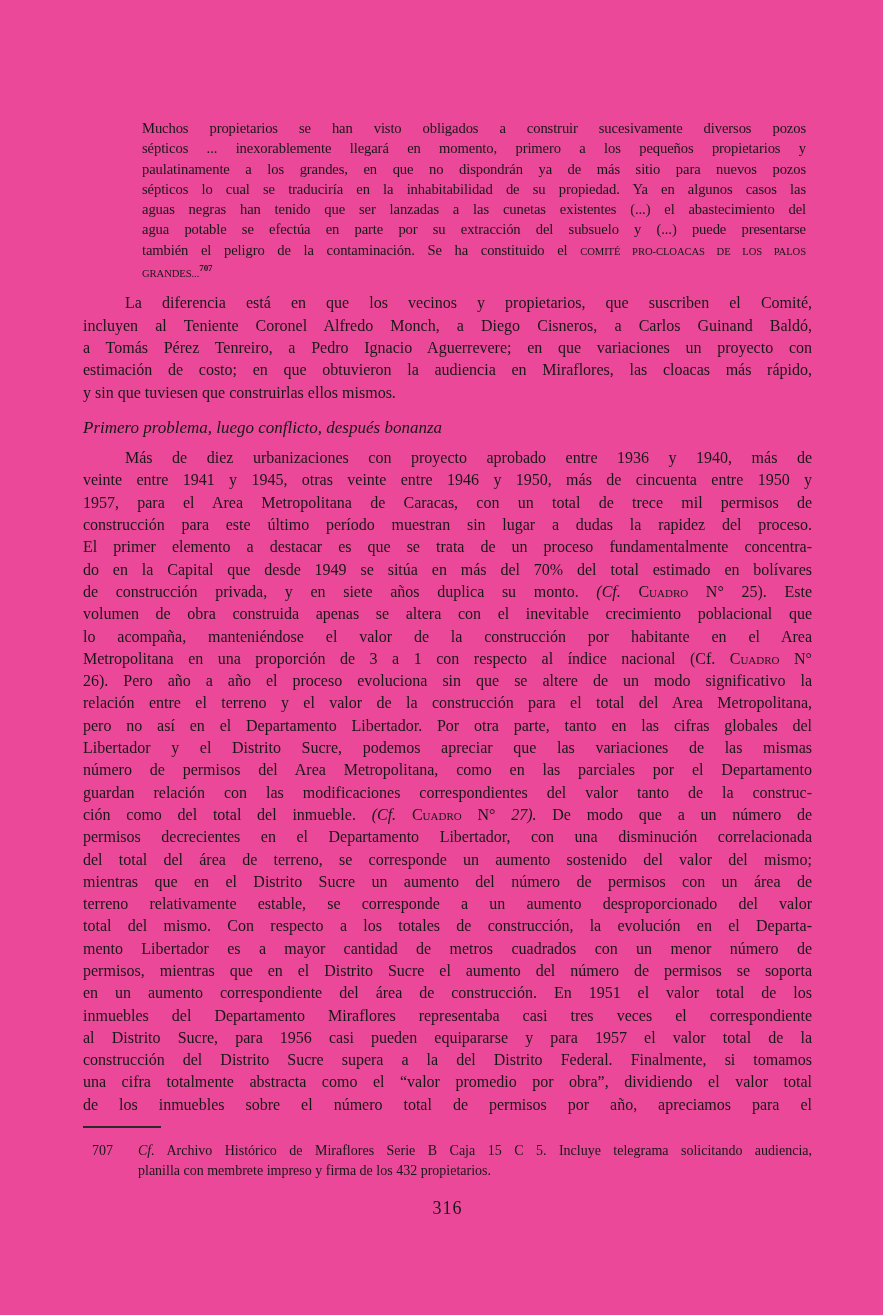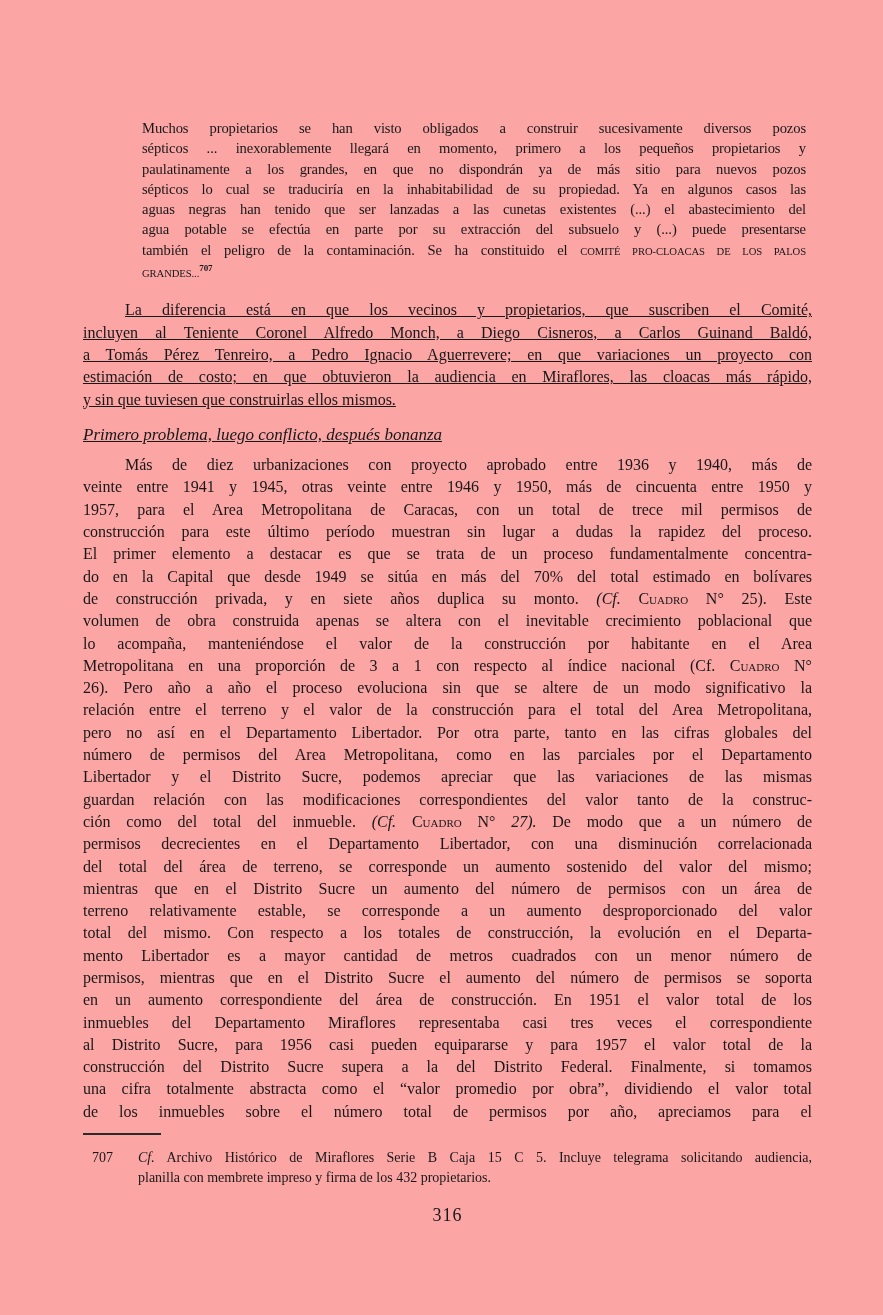--- a/index.html
+++ b/index.html
@@ -5,21 +5,21 @@
   html, body { margin: 0; padding: 0; }
   body {
     width: 883px; height: 1315px;
     background: #ffffff;
     color: #181818;
     font-family: "Liberation Serif", "DejaVu Serif", serif;
   }
   .page {
     position: relative;
     width: 883px; height: 1315px;
-    background: #fca5a5;
+    background: #ec4899;
     overflow: hidden;
   }
   .content {
     position: absolute;
     left: 83px; top: 118px;
     width: 729px;
   }
   .line {
     text-align: justify;
     text-align-last: justify;
@@ -36,23 +36,22 @@
   }
   .block.body {
     font-size: 16px;
     line-height: 22.3px;
   }
   .block.heading {
     font-size: 17px;
     line-height: 22.3px;
     font-style: italic;
     margin-top: 13px;
-    text-decoration: underline;
   }
-  .block[data-name="paragraph-1"] { margin-top: 15px; text-decoration: underline; }
+  .block[data-name="paragraph-1"] { margin-top: 8px; }
   .block[data-name="paragraph-2"] { margin-top: 8px; }
 
   .seg-i { font-style: italic; }
   .seg-sc { font-variant: small-caps; font-family: Liberation Serif, serif; }
   .seg-scu { font-size: 0.73em; }
   .seg-sup { vertical-align: super; font-size: 0.62em; line-height: 0; font-weight: bold; }
 
   .footnote-rule {
     margin-top: 10px;
     width: 78px; height: 2px;
@@ -108,22 +107,22 @@
           <div class="line" data-name="text-line"><span class="seg" data-name="text-segment">construcción para este último período muestran sin lugar a dudas la rapidez del proceso.</span></div>
           <div class="line" data-name="text-line"><span class="seg" data-name="text-segment">El primer elemento a destacar es que se trata de un proceso fundamentalmente concentra-</span></div>
           <div class="line" data-name="text-line"><span class="seg" data-name="text-segment">do en la Capital que desde 1949 se sitúa en más del 70% del total estimado en bolívares</span></div>
           <div class="line" data-name="text-line"><span class="seg" data-name="text-segment">de construcción privada, y en siete años duplica su monto. </span><span class="seg seg-i" data-name="text-segment">(Cf.</span><span class="seg" data-name="text-segment"> </span><span class="seg seg-sc" data-name="text-segment">Cuadro</span><span class="seg" data-name="text-segment"> N° 25). Este</span></div>
           <div class="line" data-name="text-line"><span class="seg" data-name="text-segment">volumen de obra construida apenas se altera con el inevitable crecimiento poblacional que</span></div>
           <div class="line" data-name="text-line"><span class="seg" data-name="text-segment">lo acompaña, manteniéndose el valor de la construcción por habitante en el Area</span></div>
           <div class="line" data-name="text-line"><span class="seg" data-name="text-segment">Metropolitana en una proporción de 3 a 1 con respecto al índice nacional (Cf. </span><span class="seg seg-sc" data-name="text-segment">Cuadro</span><span class="seg" data-name="text-segment"> N°</span></div>
           <div class="line" data-name="text-line"><span class="seg" data-name="text-segment">26). Pero año a año el proceso evoluciona sin que se altere de un modo significativo la</span></div>
           <div class="line" data-name="text-line"><span class="seg" data-name="text-segment">relación entre el terreno y el valor de la construcción para el total del Area Metropolitana,</span></div>
           <div class="line" data-name="text-line"><span class="seg" data-name="text-segment">pero no así en el Departamento Libertador. Por otra parte, tanto en las cifras globales del</span></div>
+          <div class="line" data-name="text-line"><span class="seg" data-name="text-segment">Libertador y el Distrito Sucre, podemos apreciar que las variaciones de las mismas</span></div>
           <div class="line" data-name="text-line"><span class="seg" data-name="text-segment">número de permisos del Area Metropolitana, como en las parciales por el Departamento</span></div>
-          <div class="line" data-name="text-line"><span class="seg" data-name="text-segment">Libertador y el Distrito Sucre, podemos apreciar que las variaciones de las mismas</span></div>
           <div class="line" data-name="text-line"><span class="seg" data-name="text-segment">guardan relación con las modificaciones correspondientes del valor tanto de la construc-</span></div>
           <div class="line" data-name="text-line"><span class="seg" data-name="text-segment">ción como del total del inmueble. </span><span class="seg seg-i" data-name="text-segment">(Cf.</span><span class="seg" data-name="text-segment"> </span><span class="seg seg-sc" data-name="text-segment">Cuadro</span><span class="seg" data-name="text-segment"> N° </span><span class="seg seg-i" data-name="text-segment">27).</span><span class="seg" data-name="text-segment"> De modo que a un número de</span></div>
           <div class="line" data-name="text-line"><span class="seg" data-name="text-segment">permisos decrecientes en el Departamento Libertador, con una disminución correlacionada</span></div>
           <div class="line" data-name="text-line"><span class="seg" data-name="text-segment">del total del área de terreno, se corresponde un aumento sostenido del valor del mismo;</span></div>
           <div class="line" data-name="text-line"><span class="seg" data-name="text-segment">mientras que en el Distrito Sucre un aumento del número de permisos con un área de</span></div>
           <div class="line" data-name="text-line"><span class="seg" data-name="text-segment">terreno relativamente estable, se corresponde a un aumento desproporcionado del valor</span></div>
           <div class="line" data-name="text-line"><span class="seg" data-name="text-segment">total del mismo. Con respecto a los totales de construcción, la evolución en el Departa-</span></div>
           <div class="line" data-name="text-line"><span class="seg" data-name="text-segment">mento Libertador es a mayor cantidad de metros cuadrados con un menor número de</span></div>
           <div class="line" data-name="text-line"><span class="seg" data-name="text-segment">permisos, mientras que en el Distrito Sucre el aumento del número de permisos se soporta</span></div>
           <div class="line" data-name="text-line"><span class="seg" data-name="text-segment">en un aumento correspondiente del área de construcción. En 1951 el valor total de los</span></div>

